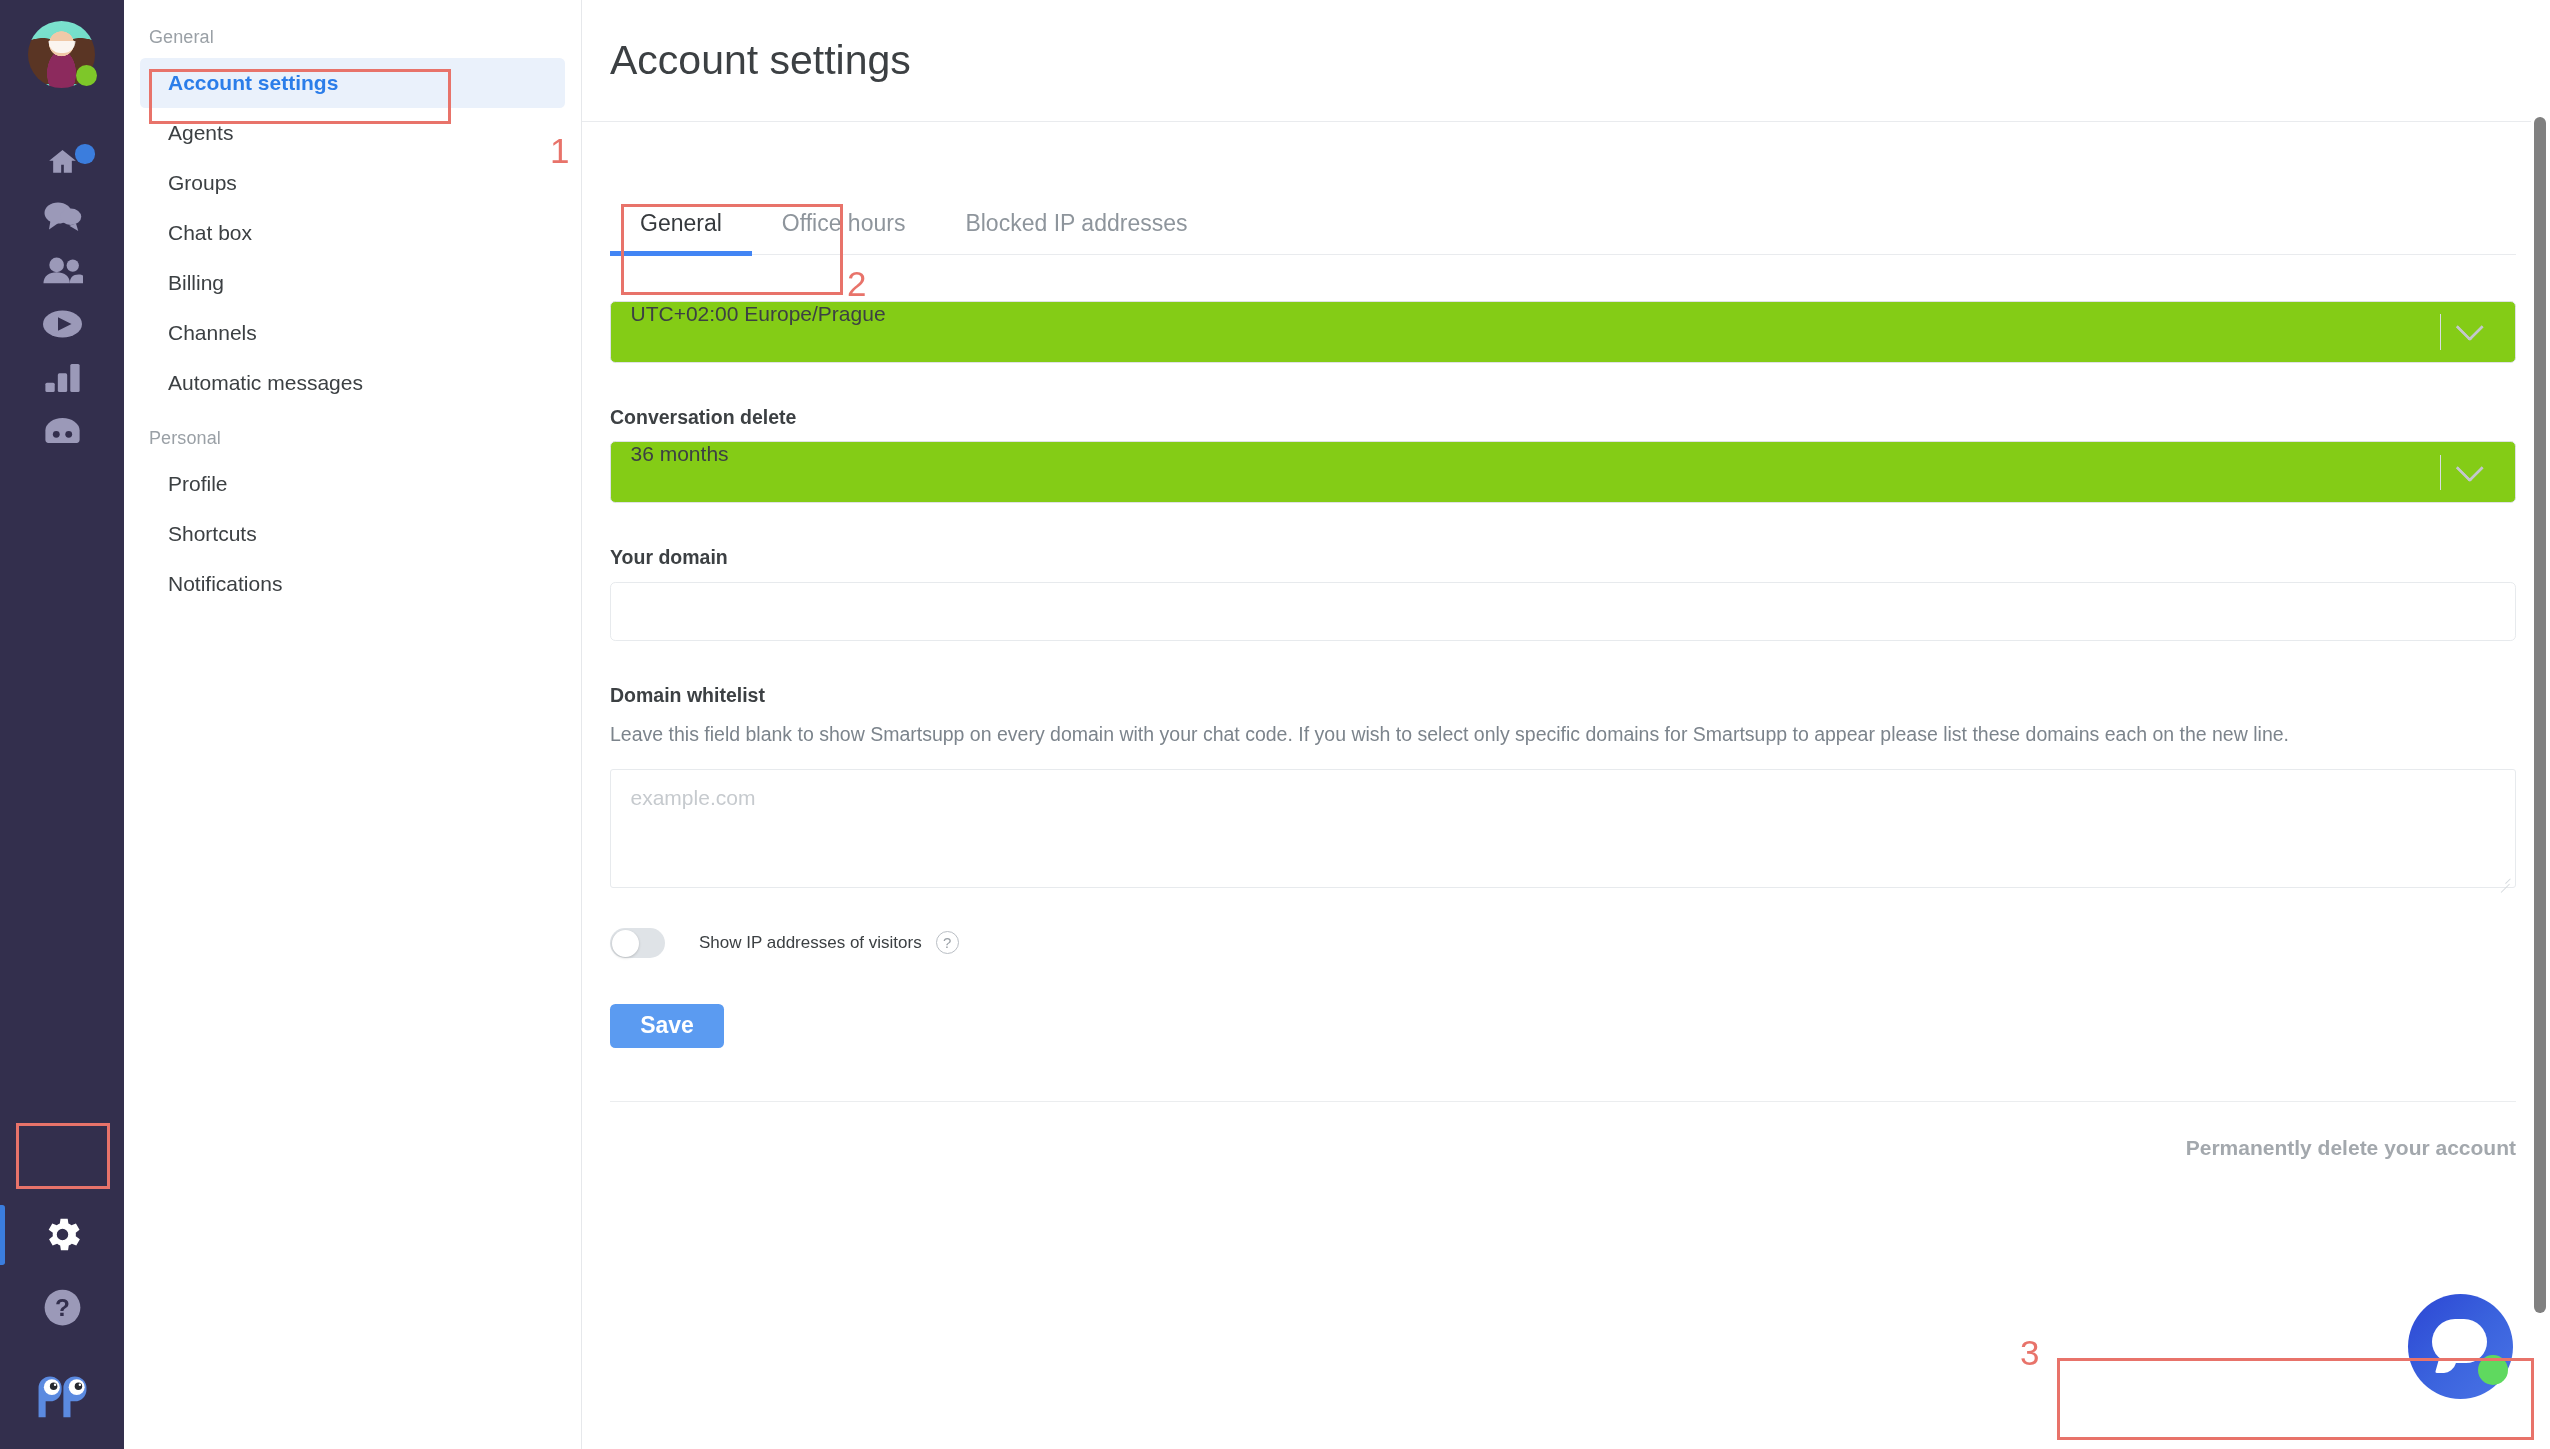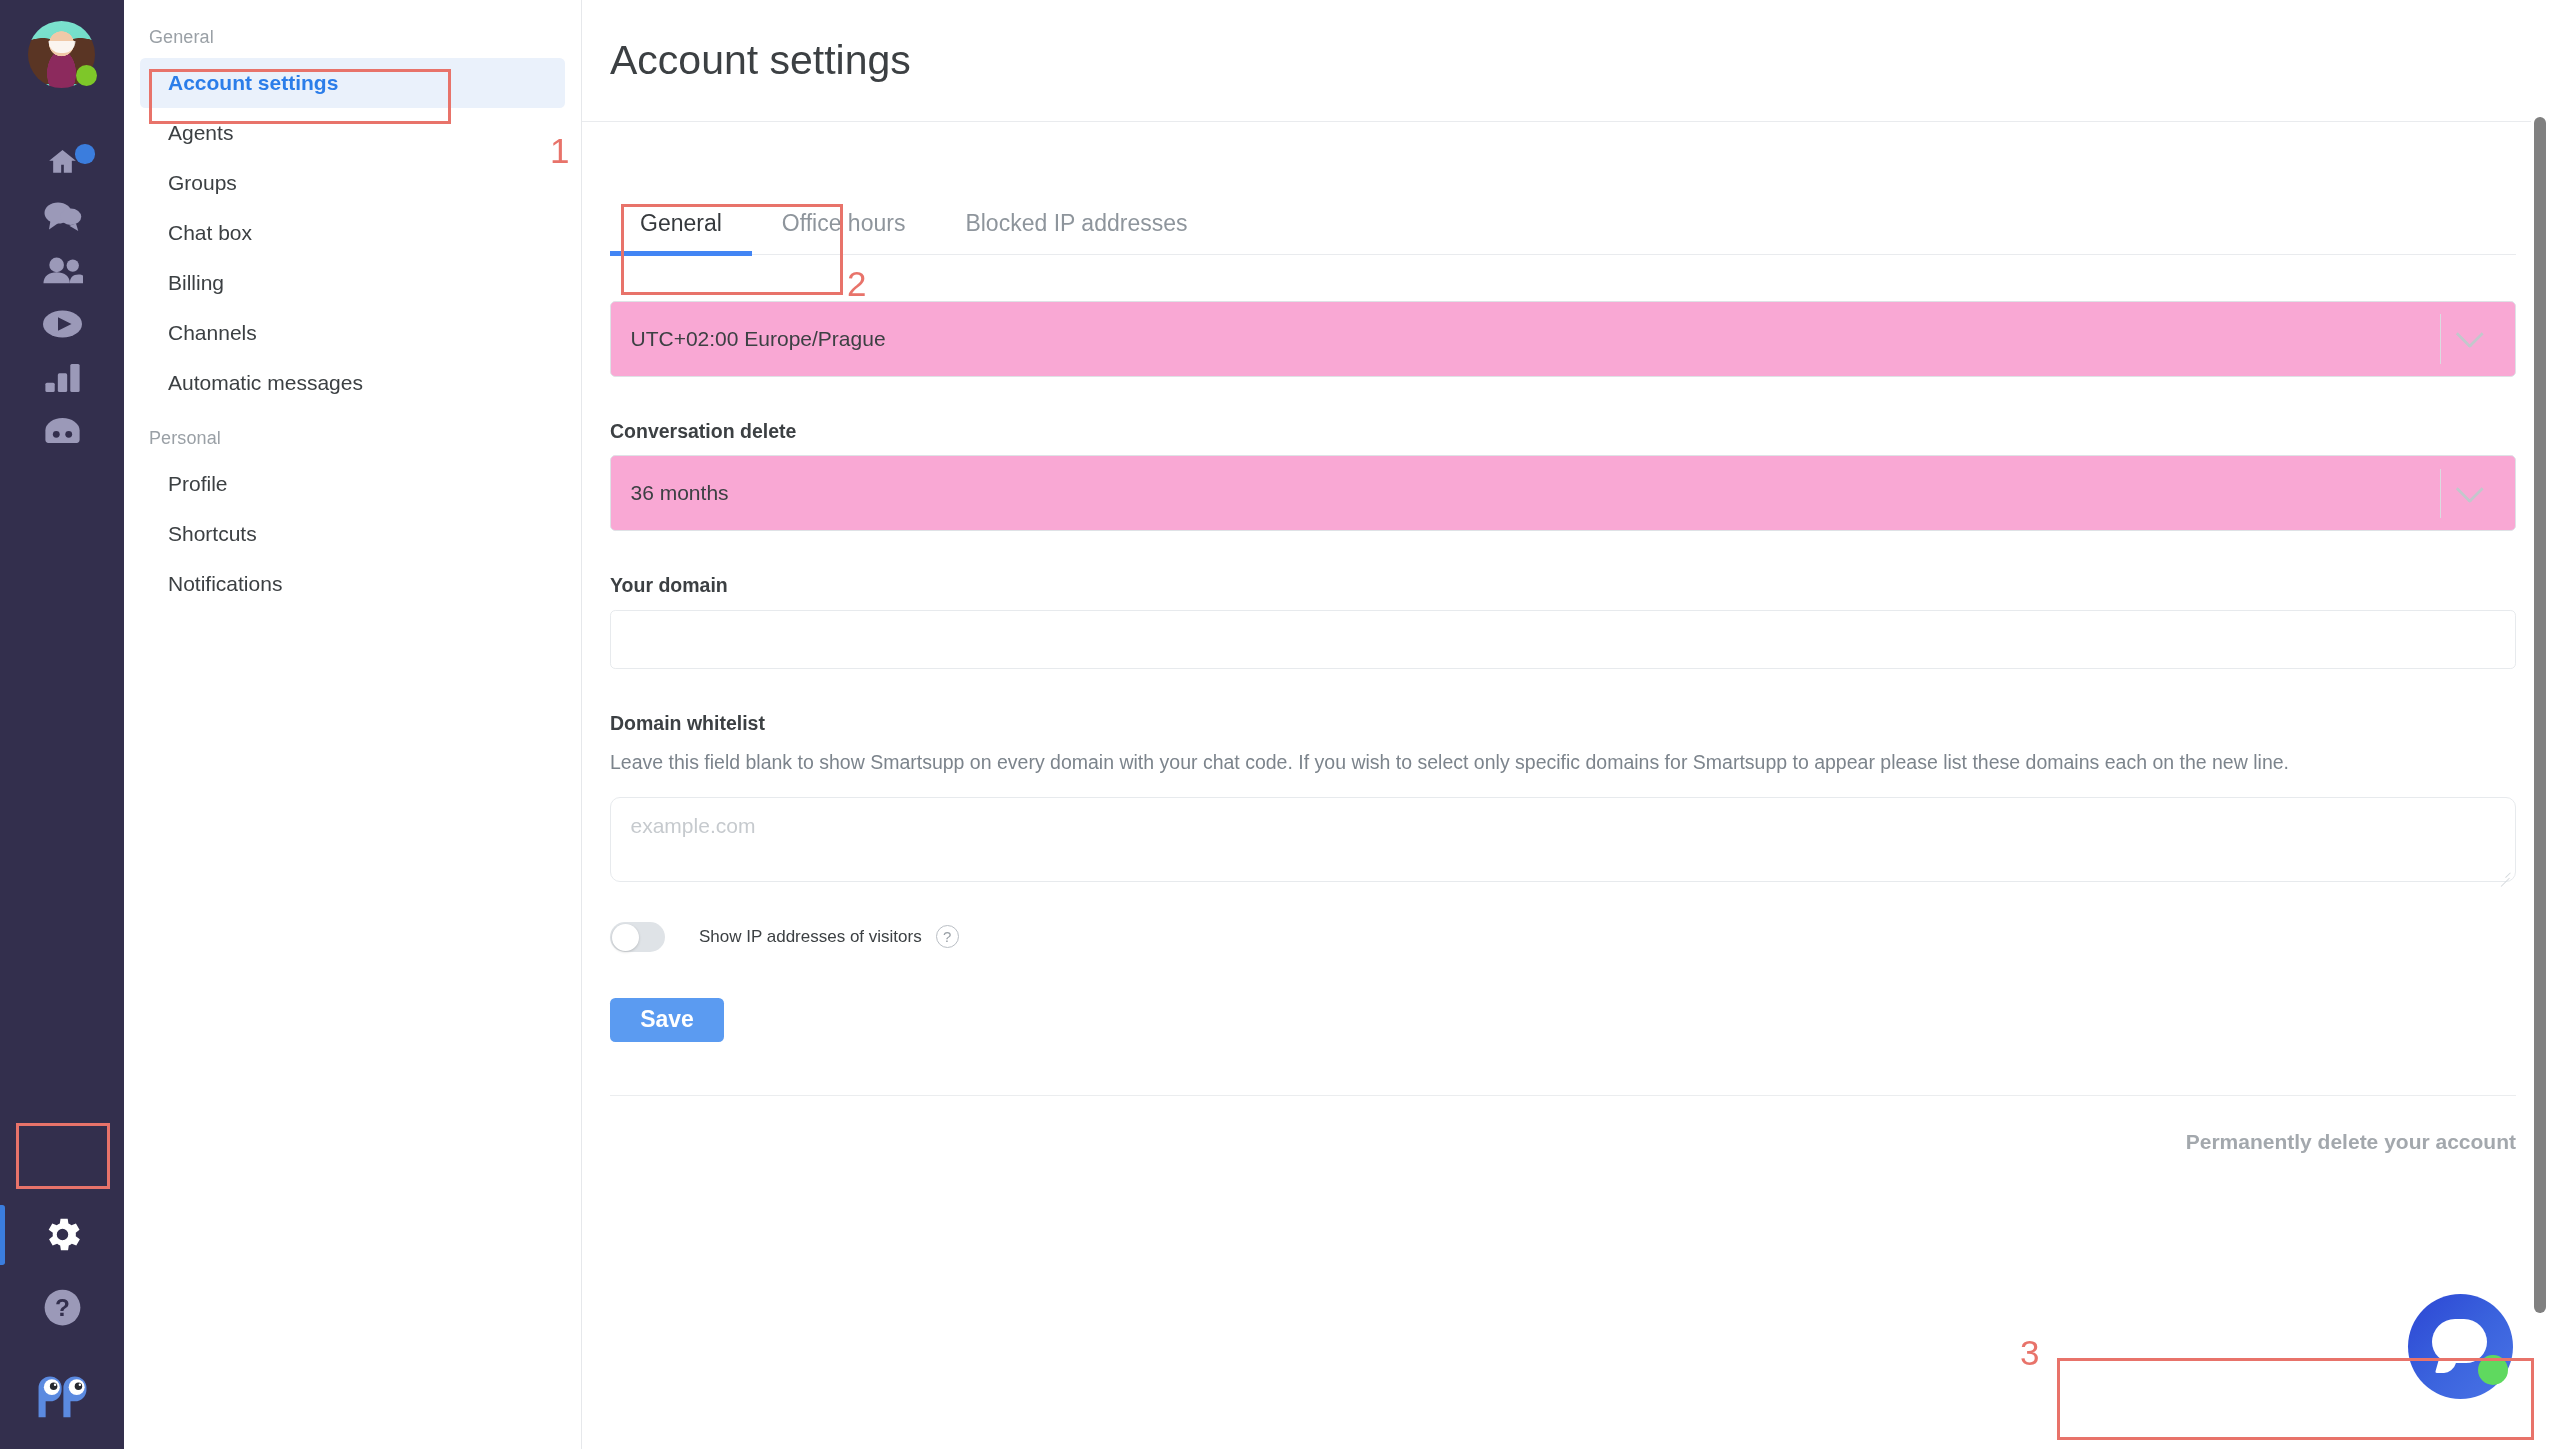--- a/index.html
+++ b/index.html
@@ -135,23 +135,23 @@
   .field { margin-top: 43px; }
   .field:first-child { margin-top: 46px; }
   .field-label {
     font-size: 19.5px; font-weight: bold; color: #3c4043; margin-bottom: 12.4px;
   }
   .field-desc {
     font-size: 19.5px; color: #7c848c; line-height: 1.55; margin-bottom: 19.5px;
     max-width: 1890px;
   }
   .select-box {
-    position: relative; height: 76px;
-    border: 0.9px solid #dfe2e6; border-radius: 5.3px; background: #f9a8d4;
-    display: flex; align-items: center; padding: 0 0 0 19.5px;
+    position: relative; height: 62px;
+    border: 0.9px solid #dfe2e6; border-radius: 5.3px; background: #84cc16;
+    display: flex; align-items: flex-start; padding: 0 0 0 19.5px;
     font-size: 21px; color: #3c4043; cursor: pointer;
   }
   .select-caret {
     position: absolute; right: 16px; top: 0; bottom: 0;
     width: 59px; display: flex; align-items: center; justify-content: center;
   }
   .select-caret::before {
     content: ""; position: absolute; left: 0; top: 12.4px; bottom: 12.4px;
     width: 0.9px; background: #d9dce0;
   }
@@ -161,22 +161,22 @@
     transform: rotate(45deg) translate(-3.5px, -3.5px);
     border-radius: 0 0 2.7px 0;
   }
   .text-input {
     height: 59px; width: 100%;
     border: 0.9px solid #e7eaed; border-radius: 5.3px; background: #fff;
     font-size: 21px; color: #3c4043; padding: 0 19.5px;
     font-family: "Liberation Sans", sans-serif;
   }
   .textarea {
-    width: 100%; height: 85px;
-    border: 0.9px solid #e7eaed; border-radius: 10px; background: #fff;
+    width: 100%; height: 119px;
+    border: 0.9px solid #e7eaed; border-radius: 3px; background: #fff;
     font-size: 21px; color: #3c4043; padding: 16px 19.5px;
     resize: none; font-family: "Liberation Sans", sans-serif;
   }
   .textarea::placeholder { color: #c6cace; }
   .textarea-wrap { position: relative; }
   .resize-grip {
     position: absolute; right: 5.3px; bottom: 4.4px; width: 14px; height: 14px;
     pointer-events: none;
   }
   .resize-grip::before, .resize-grip::after {

